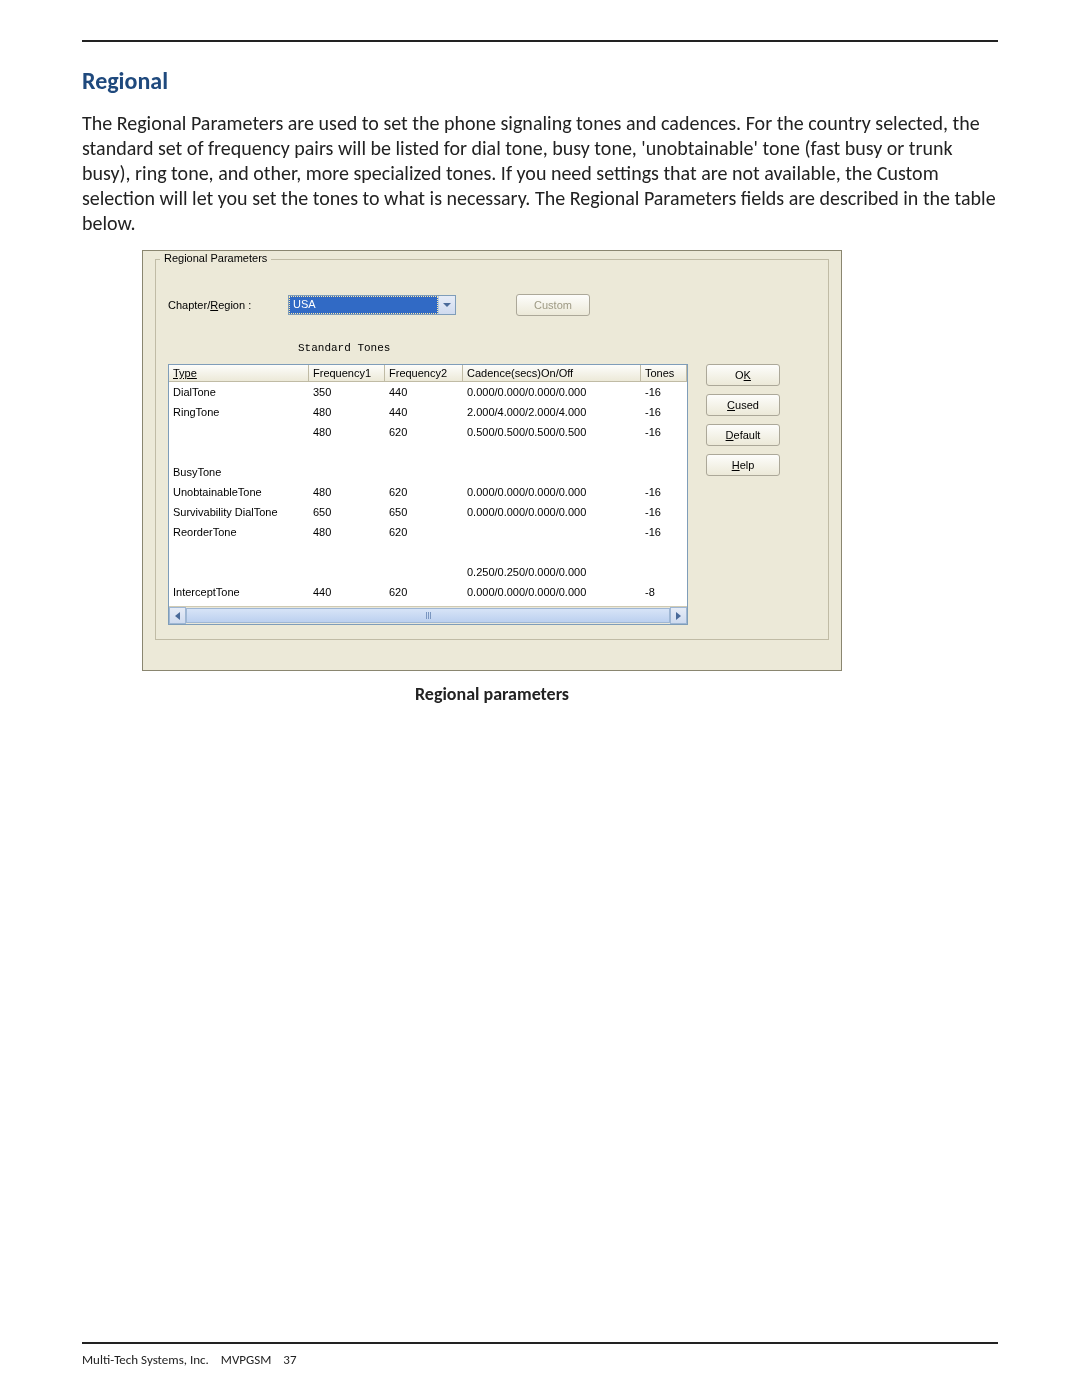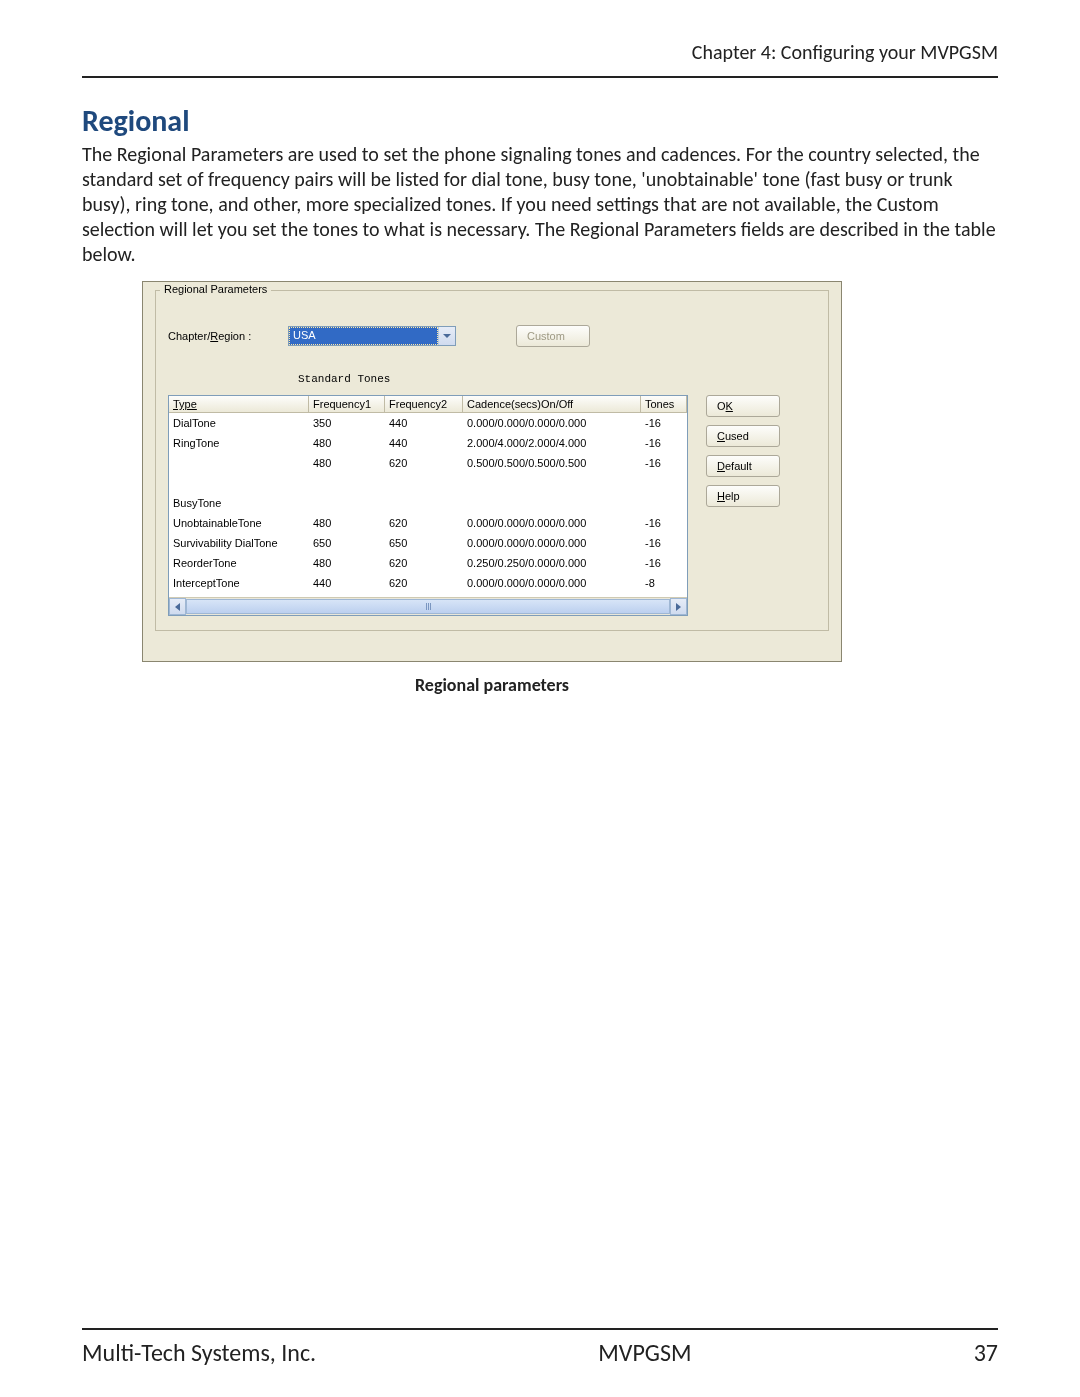--- a/index.html
+++ b/index.html
@@ -22,23 +22,23 @@
     padding-bottom: 6px;
     margin-bottom: 6px;
   }
   .rule {
     border: 0;
     border-top: 2px solid #222;
     margin: 0 0 24px 0;
   }
   .section-title {
     color: #1f497d;
-    font-size: 30px;
+    font-size: 24px;
     font-weight: 700;
-    margin: 0 0 3px 0;
+    margin: 0 0 16px 0;
   }
   .body-text {
     font-size: 20px;
     line-height: 1.25;
     color: #222;
     margin: 0 0 14px 0;
   }
   .screenshot {
     width: 700px;
     margin-left: 60px;
@@ -106,20 +106,21 @@
   }
   .winbtn {
     min-width: 74px;
     height: 22px;
     box-sizing: border-box;
     padding: 0 10px;
     font: 11px Tahoma, sans-serif;
     background: linear-gradient(#fdfdfb, #ece9d8);
     border: 1px solid #aca899;
     border-radius: 3px;
+    text-align: center;
     line-height: 20px;
   }
   .winbtn.disabled { color: #9e9a84; }
   .subheading {
     margin: 26px 0 10px 130px;
     font-size: 11px;
     font-family: Liberation Mono, monospace;
   }
   .table-area {
     display: flex;
@@ -210,29 +211,28 @@
     position: absolute;
     left: 82px; right: 82px; bottom: 30px;
   }
   .footer hr {
     border: 0;
     border-top: 2px solid #222;
     margin: 0 0 8px 0;
   }
   .footer .frow {
     display: flex;
-    justify-content: space-between;
-    font-size: 24px;
+    font-size: 13px;
+    gap: 12px;
   }
 </style>
 </head>
 <body>
 
 <div class="page">
-  <div class="chapter-header">Chapter 4: Configuring your MVPGSM</div>
   <hr class="rule">
 
   <h2 class="section-title">Regional</h2>
   <p class="body-text">The Regional Parameters are used to set the phone signaling tones and cadences. For the country selected, the standard set of frequency pairs will be listed for dial tone, busy tone, 'unobtainable' tone (fast busy or trunk busy), ring tone, and other, more specialized tones. If you need settings that are not available, the Custom selection will let you set the tones to what is necessary. The Regional Parameters fields are described in the table below.</p>
 
   <div class="screenshot">
     <div class="groupbox">
       <span class="legend">Regional Parameters</span>
 
       <div class="row">
@@ -291,21 +291,21 @@
                 <div class="cell" style="width: 140px;">Survivability DialTone</div>
                 <div class="cell" style="width: 76px;">650</div>
                 <div class="cell" style="width: 78px;">650</div>
                 <div class="cell" style="width: 178px;">0.000/0.000/0.000/0.000</div>
                 <div class="cell" style="width: 46px;">-16</div>
               </div>
               <div class="lv-row">
                 <div class="cell" style="width: 140px;">ReorderTone</div>
                 <div class="cell" style="width: 76px;">480</div>
                 <div class="cell" style="width: 78px;">620</div>
-                <div class="cell" style="width: 178px;">0.250/0.250/0.000/0.000</div>
+                <div class="cell" style="width: 178px; margin-top: 40px;">0.250/0.250/0.000/0.000</div>
                 <div class="cell" style="width: 46px;">-16</div>
               </div>
               <div class="lv-row">
                 <div class="cell" style="width: 140px;">InterceptTone</div>
                 <div class="cell" style="width: 76px;">440</div>
                 <div class="cell" style="width: 78px;">620</div>
                 <div class="cell" style="width: 178px;">0.000/0.000/0.000/0.000</div>
                 <div class="cell" style="width: 46px;">-8</div>
               </div>
             </div>

